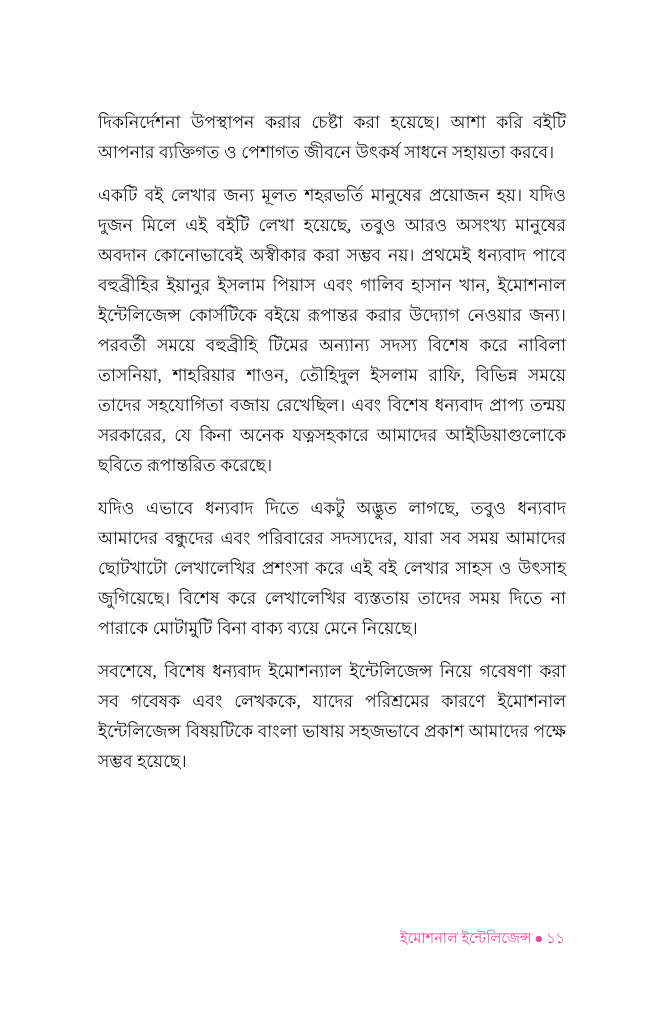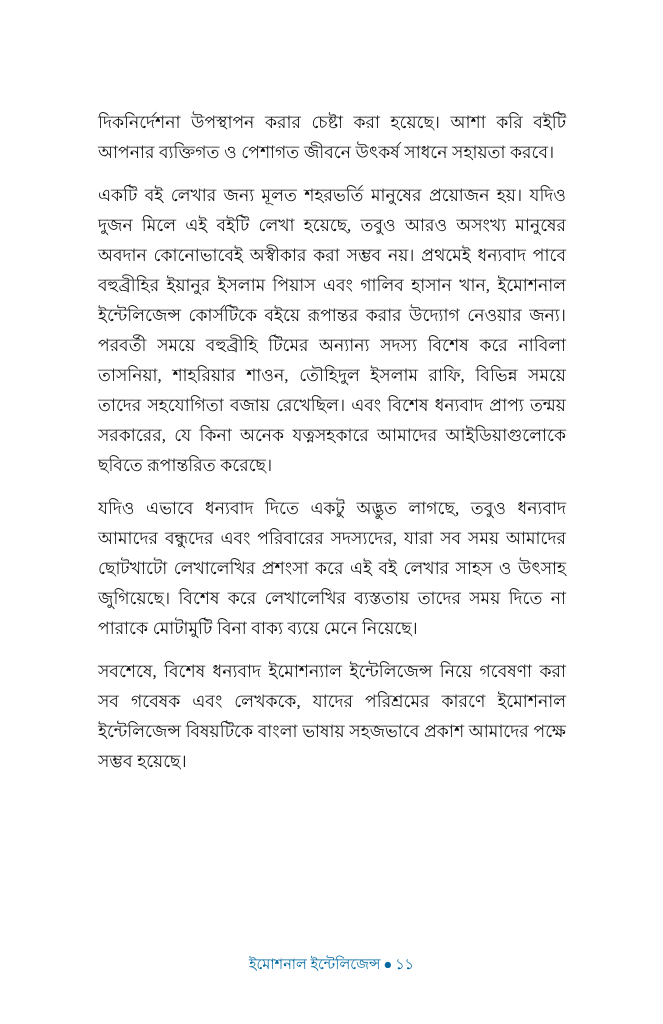--- a/index.html
+++ b/index.html
@@ -44,26 +44,25 @@
     margin-bottom: 8px;
   }
 
   
 
   .footer {
     position: absolute;
     left: 98px;
     right: 98px;
     top: 928px;
-    text-align: center;
+    text-align: right;
     font-size: 14.5px;
     line-height: 20px;
-    color: #0369a1;
+    color: #ec4899;
     white-space: nowrap;
-    margin-top: 26px;
   }
 
   .footer-sep {
     display: inline-block;
     padding: 0 3px;
   }
 </style>
 </head>
 <body>
 

